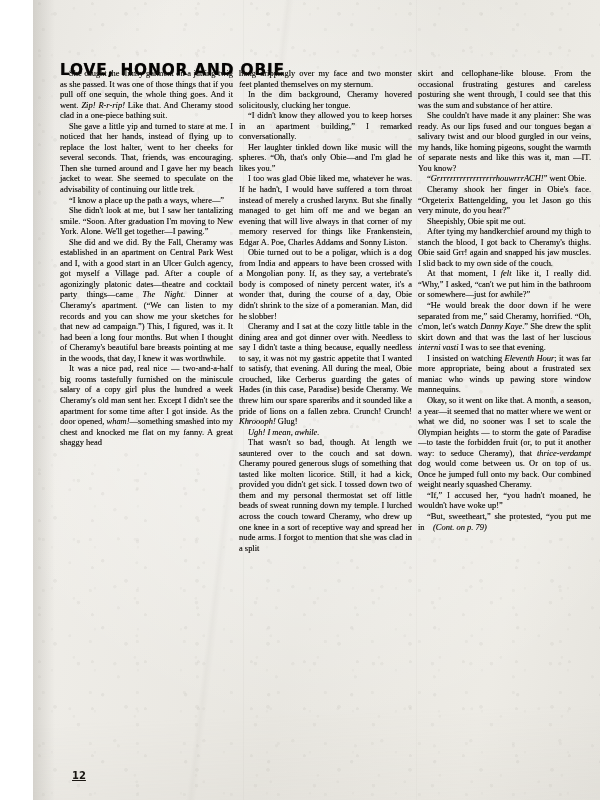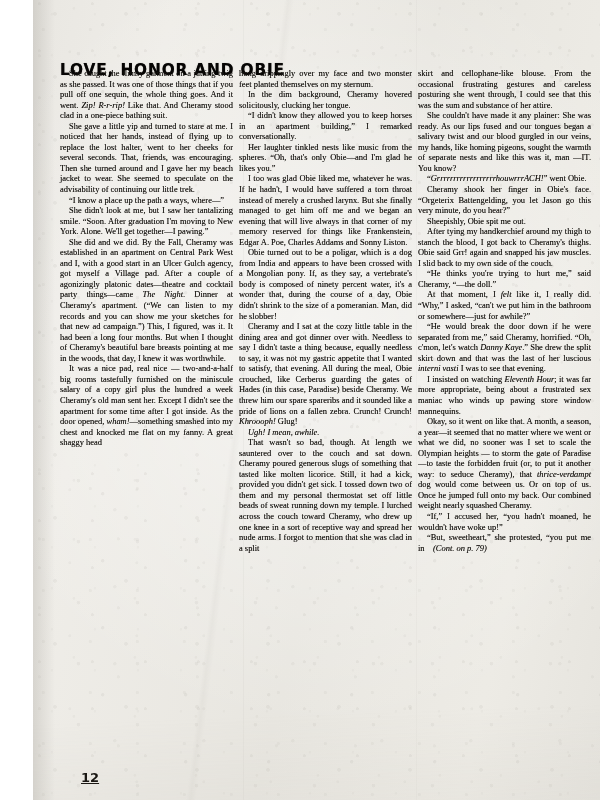--- a/index.html
+++ b/index.html
@@ -113,25 +113,25 @@
     text-indent: 9px;
     hyphens: auto;
     -webkit-hyphens: auto;
   }
   .col p.noindent { text-indent: 0; }
   .col p em { font-style: italic; }
   .col p .cont { font-style: italic; }
 
   #folio {
     position: absolute;
-    left: 48px;
+    left: 39px;
     top: 770px;
     font-family: "DejaVu Sans", sans-serif;
     font-weight: 700;
-    font-size: 13px;
+    font-size: 10px;
     color: #15130f;
     text-decoration: underline;
   }
 
   
   #content {
     filter: blur(0.17px) contrast(1.06);
   }
 </style>
 </head>
@@ -152,35 +152,34 @@
           <p>She gave a little yip and turned to stare at me. I noticed that her hands, instead of flying up to replace the lost halter, went to her cheeks for several seconds. That, friends, was encouraging. Then she turned around and I gave her my beach jacket to wear. She seemed to speculate on the advisability of continuing our little trek.</p>
           <p>“I know a place up the path a ways, where—”</p>
           <p>She didn't look at me, but I saw her tantalizing smile. “Soon. After graduation I'm moving to New York. Alone. We'll get together—I pawing.”</p>
           <p>She did and we did. By the Fall, Cheramy was established in an apartment on Central Park West and I, with a good start in an Ulcer Gulch agency, got myself a Village pad. After a couple of agonizingly platonic dates—theatre and cocktail party things—came <em>The Night</em>. Dinner at Cheramy's apartment. (“We can listen to my records and you can show me your sketches for that new ad campaign.”) This, I figured, was it. It had been a long four months. But when I thought of Cheramy's beautiful bare breasts pointing at me in the woods, that day, I knew it was worthwhile.</p>
           <p>It was a nice pad, real nice — two-and-a-half big rooms tastefully furnished on the miniscule salary of a copy girl plus the hundred a week Cheramy's old man sent her. Except I didn't see the apartment for some time after I got inside. As the door opened, <em>wham!</em>—something smashed into my chest and knocked me flat on my fanny. A great shaggy head</p>
         </div>
       <div class="col" id="col-2">
           <p class="noindent">hung drippingly over my face and two monster feet planted themselves on my sternum.</p>
           <p>In the dim background, Cheramy hovered solicitously, clucking her tongue.</p>
           <p>“I didn't know they allowed you to keep horses in an apartment building,” I remarked conversationally.</p>
-          <p>Her laughter tinkled nests like music from the spheres. “Oh, that's only Obie—and I'm glad he likes you.”</p>
+          <p>Her laughter tinkled down like music will the spheres. “Oh, that's only Obie—and I'm glad he likes you.”</p>
           <p>I too was glad Obie liked me, whatever he was. If he hadn't, I would have suffered a torn throat instead of merely a crushed larynx. But she finally managed to get him off me and we began an evening that will live always in that corner of my memory reserved for things like Frankenstein, Edgar A. Poe, Charles Addams and Sonny Liston.</p>
           <p>Obie turned out to be a poligar, which is a dog from India and appears to have been crossed with a Mongolian pony. If, as they say, a vertebrate's body is composed of ninety percent water, it's a wonder that, during the course of a day, Obie didn't shrink to the size of a pomeranian. Man, did he slobber!</p>
           <p>Cheramy and I sat at the cozy little table in the dining area and got dinner over with. Needless to say I didn't taste a thing because, equally needless to say, it was not my gastric appetite that I wanted to satisfy, that evening. All during the meal, Obie crouched, like Cerberus guarding the gates of Hades (in this case, Paradise) beside Cheramy. We threw him our spare spareribs and it sounded like a pride of lions on a fallen zebra. Crunch! Crunch! <em>Khroooph!</em> Glug!</p>
           <p><em>Ugh! I mean, awhile.</em></p>
           <p>That wasn't so bad, though. At length we sauntered over to the couch and sat down. Cheramy poured generous slugs of something that tasted like molten licorice. Still, it had a kick, provided you didn't get sick. I tossed down two of them and my personal thermostat set off little beads of sweat running down my temple. I lurched across the couch toward Cheramy, who drew up one knee in a sort of receptive way and spread her nude arms. I forgot to mention that she was clad in a split</p>
         </div>
       <div class="col" id="col-3">
           <p class="noindent">skirt and cellophane-like blouse. From the occasional frustrating gestures and careless posturing she went through, I could see that this was the sum and substance of her attire.</p>
           <p>She couldn't have made it any plainer: She was ready. As our lips fused and our tongues began a salivary twist and our blood gurgled in our veins, my hands, like homing pigeons, sought the warmth of separate nests and like this was it, man —IT. You know?</p>
           <p>“<em>Grrrrrrrrrrrrrrrrrrhouwrrr</em><em>ACH!</em>” went Obie.</p>
           <p>Cheramy shook her finger in Obie's face. “Orgeterix Battengelding, you let Jason go this very minute, do you hear?”</p>
           <p>Sheepishly, Obie spit me out.</p>
           <p>After tying my handkerchief around my thigh to stanch the blood, I got back to Cheramy's thighs. Obie said Grr! again and snapped his jaw muscles. I slid back to my own side of the couch.</p>
-          <p>“He thinks you're trying to hurt me,” said Cheramy, “—the doll.”</p>
           <p>At that moment, I <em>felt</em> like it, I really did. “Why,” I asked, “can't we put him in the bathroom or somewhere—just for awhile?”</p>
           <p>“He would break the door down if he were separated from me,” said Cheramy, horrified. “Oh, c'mon, let's watch <em>Danny Kaye</em>.” She drew the split skirt down and that was the last of her luscious <em>interni vasti</em> I was to see that evening.</p>
           <p>I insisted on watching <em>Eleventh Hour</em>; it was far more appropriate, being about a frustrated sex maniac who winds up pawing store window mannequins.</p>
           <p>Okay, so it went on like that. A month, a season, a year—it seemed that no matter where we went or what we did, no sooner was I set to scale the Olympian heights — to storm the gate of Paradise—to taste the forbidden fruit (or, to put it another way: to seduce Cheramy), that <em>thrice-verdampt</em> dog would come between us. Or on top of us. Once he jumped full onto my back. Our combined weight nearly squashed Cheramy.</p>
           <p>“If,” I accused her, “you hadn't moaned, he wouldn't have woke up!”</p>
           <p>“But, sweetheart,” she protested, “you put me in&nbsp;&nbsp;&nbsp;&nbsp;<span class="cont">(Cont. on p. 79)</span></p>
         </div>
     </div>
 
     <div id="folio">12</div>

